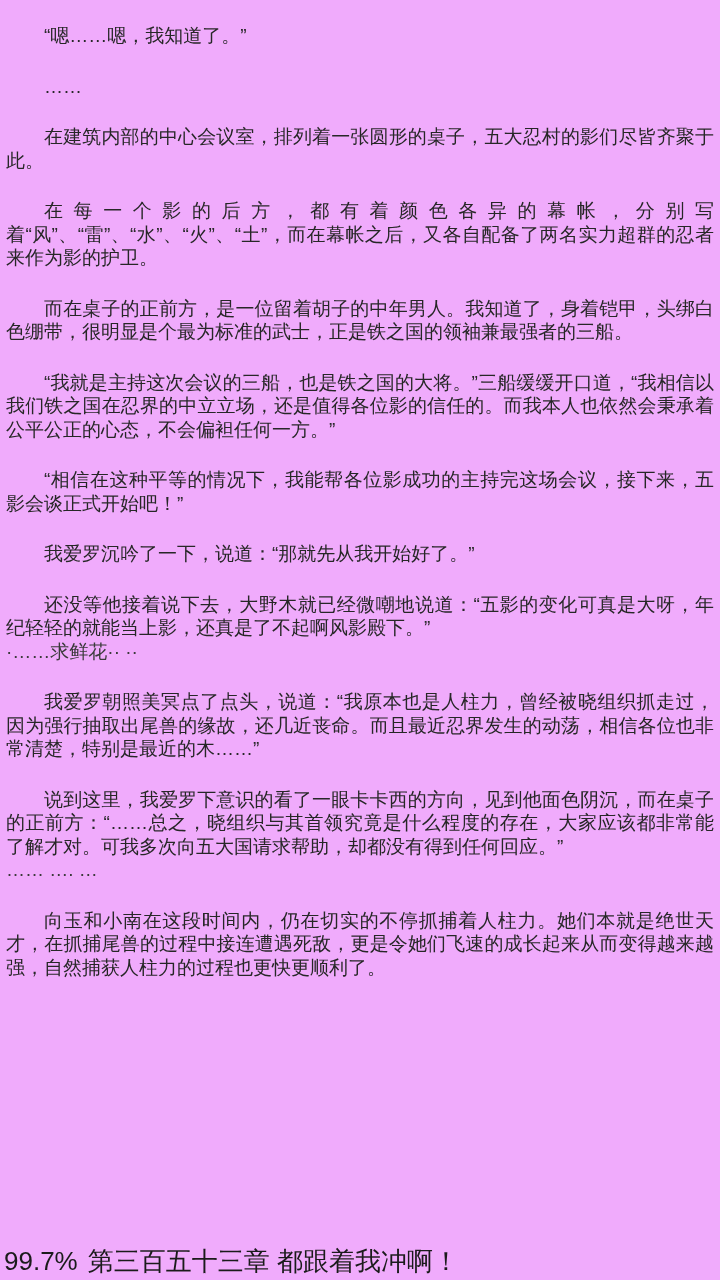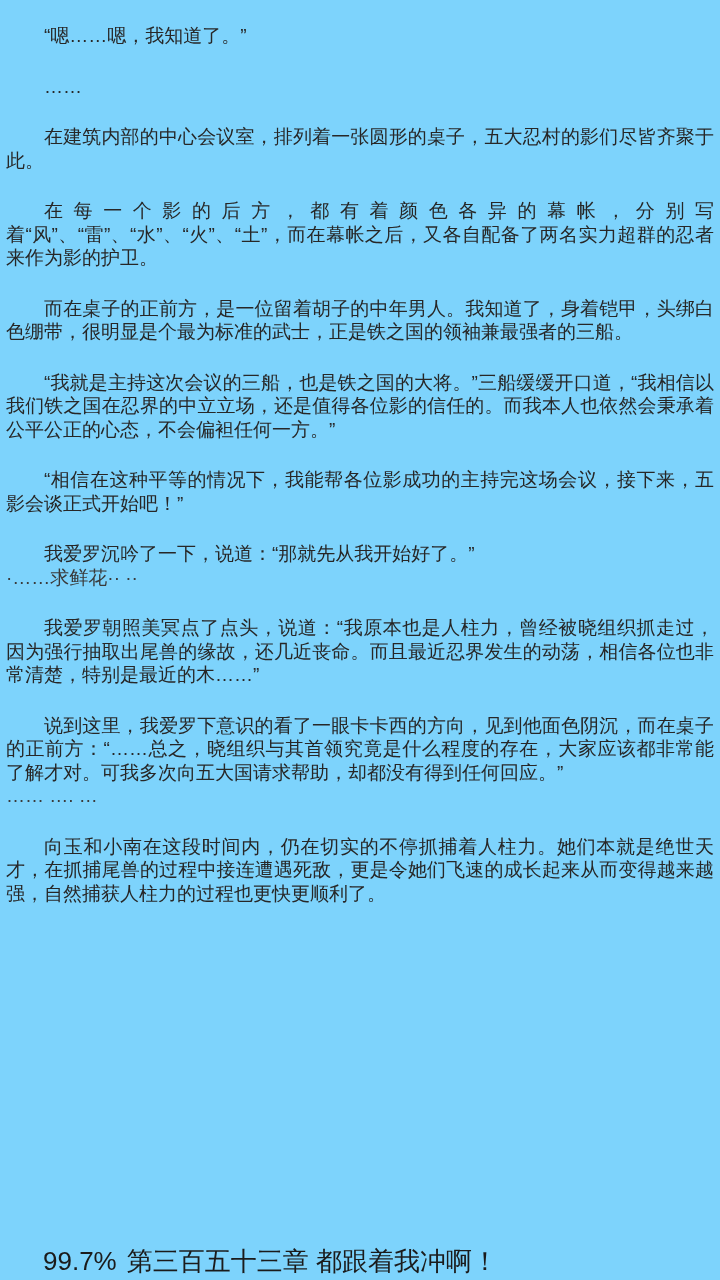--- a/index.html
+++ b/index.html
@@ -10,21 +10,21 @@
     width: 720px;
     height: 1280px;
     background: #e2e7eb;
     overflow: hidden;
     position: relative;
     font-family: "Liberation Sans", "DejaVu Sans", sans-serif;
   }
   .screen {
     position: absolute;
     inset: 0;
-    background: #7dd3fc;
+    background: #f0abfc;
   }
   .reading-area {
     position: absolute;
     top: 0; left: 0; right: 0; bottom: 40px;
     padding: 24px 6px 0 6px;
     box-sizing: border-box;
     overflow: hidden;
   }
   .reading-area p {
     margin: 0 0 27px 0;
@@ -49,38 +49,38 @@
     bottom: 0;
     height: 36px;
     line-height: 34px;
     font-size: 26px;
     color: #1b1b1b;
     white-space: nowrap;
     overflow: hidden;
   }
   .status-bar .progress {
     margin-right: 10px;
-    margin-left: 39px;
   }
 </style>
 </head>
 <body>
 
 <div class="screen">
 
   <div class="reading-area">
     <div id="paragraphs">
         <p class="body">“嗯……嗯，我知道了。”</p>
         <p class="body">……</p>
         <p class="body">在建筑内部的中心会议室，排列着一张圆形的桌子，五大忍村的影们尽皆齐聚于此。</p>
         <p class="body">在每一个影的后方，都有着颜色各异的幕帐，分别写着“风”、“雷”、“水”、“火”、“土”，而在幕帐之后，又各自配备了两名实力超群的忍者来作为影的护卫。</p>
         <p class="body">而在桌子的正前方，是一位留着胡子的中年男人。我知道了，身着铠甲，头绑白色绷带，很明显是个最为标准的武士，正是铁之国的领袖兼最强者的三船。</p>
         <p class="body">“我就是主持这次会议的三船，也是铁之国的大将。”三船缓缓开口道，“我相信以我们铁之国在忍界的中立立场，还是值得各位影的信任的。而我本人也依然会秉承着公平公正的心态，不会偏袒任何一方。”</p>
         <p class="body">“相信在这种平等的情况下，我能帮各位影成功的主持完这场会议，接下来，五影会谈正式开始吧！”</p>
         <p class="body">我爱罗沉吟了一下，说道：“那就先从我开始好了。”</p>
+        <p class="body">还没等他接着说下去，大野木就已经微嘲地说道：“五影的变化可真是大呀，年纪轻轻的就能当上影，还真是了不起啊风影殿下。”</p>
         <p class="note">·……求鲜花·· ··</p>
         <p class="body">我爱罗朝照美冥点了点头，说道：“我原本也是人柱力，曾经被晓组织抓走过，因为强行抽取出尾兽的缘故，还几近丧命。而且最近忍界发生的动荡，相信各位也非常清楚，特别是最近的木……”</p>
         <p class="body">说到这里，我爱罗下意识的看了一眼卡卡西的方向，见到他面色阴沉，而在桌子的正前方：“……总之，晓组织与其首领究竟是什么程度的存在，大家应该都非常能了解才对。可我多次向五大国请求帮助，却都没有得到任何回应。”</p>
         <p class="note">…… …. …</p>
         <p class="body">向玉和小南在这段时间内，仍在切实的不停抓捕着人柱力。她们本就是绝世天才，在抓捕尾兽的过程中接连遭遇死敌，更是令她们飞速的成长起来从而变得越来越强，自然捕获人柱力的过程也更快更顺利了。</p>
       </div>
   </div>
 
   <div class="status-bar">
     <span class="progress">99.7%</span><span class="chapter">第三百五十三章 都跟着我冲啊！</span>

